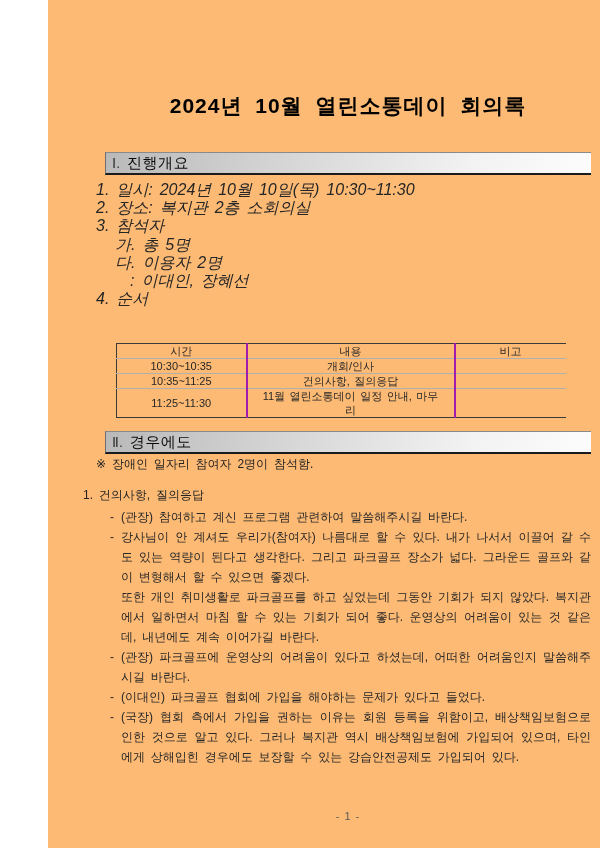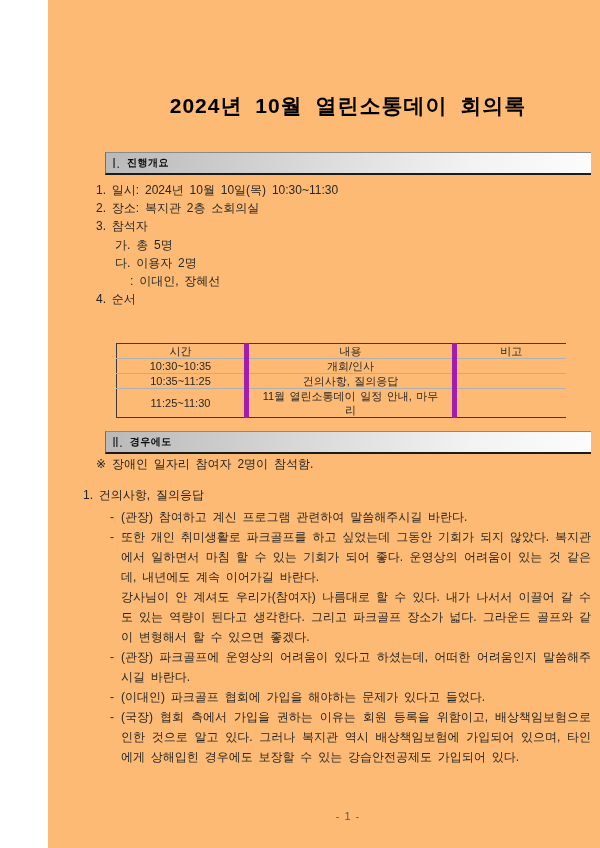--- a/index.html
+++ b/index.html
@@ -43,32 +43,33 @@
   }
   .bar1 { top: 152px; }
   .bar2 { top: 431px; }
   .bar-numeral {
     font-size: 14px;
     font-weight: normal;
     color: #333333;
     margin-right: 7px;
   }
   .bar-label {
-    font-size: 10px;
-    font-weight: bold;
+    font-size: 15px;
+    font-weight: normal;
     color: #0a0a0a;
     letter-spacing: 0.5px;
   }
   .list1 {
     position: absolute;
     top: 181px; left: 48px; right: 55px;
-    font-size: 12px;
+    font-size: 16px;
     line-height: 18.2px;
     word-spacing: 2.5px;
     color: #262626;
+    font-style: italic;
   }
   .li { white-space: nowrap; }
   .ind1 { padding-left: 19px; }
   .ind2 { padding-left: 34px; }
   .schedule {
     position: absolute;
     top: 343px; left: 68px;
     width: 449px;
     border-collapse: collapse;
     table-layout: fixed;
@@ -83,21 +84,21 @@
   .c-note { width: 111px; }
   .schedule th, .schedule td {
     font-weight: normal;
     text-align: center;
     vertical-align: middle;
     padding: 0 10px;
     height: 14px;
     line-height: 14px;
     word-spacing: 1.5px;
   }
-  .schedule th + th, .schedule td + td { border-left: 5px solid #a21caf; }
+  .schedule th + th, .schedule td + td { border-left: 2px solid #a21caf; }
   .schedule tbody td { border-top: 1px solid #b0b0b0; }
   .note {
     position: absolute;
     top: 456px; left: 48px; right: 55px;
     font-size: 12px;
     word-spacing: 2.5px;
   }
   .agenda-title {
     position: absolute;
     top: 487px; left: 35px; right: 55px;
@@ -192,22 +193,22 @@
   <div class="bullets">
     <div class="bullet">
       <span class="b-marker">-</span>
       <div class="b-text">
         <p>(관장) 참여하고 계신 프로그램 관련하여 말씀해주시길 바란다.</p>
       </div>
     </div>
     <div class="bullet">
       <span class="b-marker">-</span>
       <div class="b-text">
+        <p>강사님이 안 계셔도 우리가(참여자) 나름대로 할 수 있다. 내가 나서서 이끌어 갈 수도 있는 역량이 된다고 생각한다. 그리고 파크골프 장소가 넓다. 그라운드 골프와 같이 변형해서 할 수 있으면 좋겠다.</p>
         <p>또한 개인 취미생활로 파크골프를 하고 싶었는데 그동안 기회가 되지 않았다. 복지관에서 일하면서 마침 할 수 있는 기회가 되어 좋다. 운영상의 어려움이 있는 것 같은데, 내년에도 계속 이어가길 바란다.</p>
-        <p>강사님이 안 계셔도 우리가(참여자) 나름대로 할 수 있다. 내가 나서서 이끌어 갈 수도 있는 역량이 된다고 생각한다. 그리고 파크골프 장소가 넓다. 그라운드 골프와 같이 변형해서 할 수 있으면 좋겠다.</p>
       </div>
     </div>
     <div class="bullet">
       <span class="b-marker">-</span>
       <div class="b-text">
         <p>(관장) 파크골프에 운영상의 어려움이 있다고 하셨는데, 어떠한 어려움인지 말씀해주시길 바란다.</p>
       </div>
     </div>
     <div class="bullet">
       <span class="b-marker">-</span>

